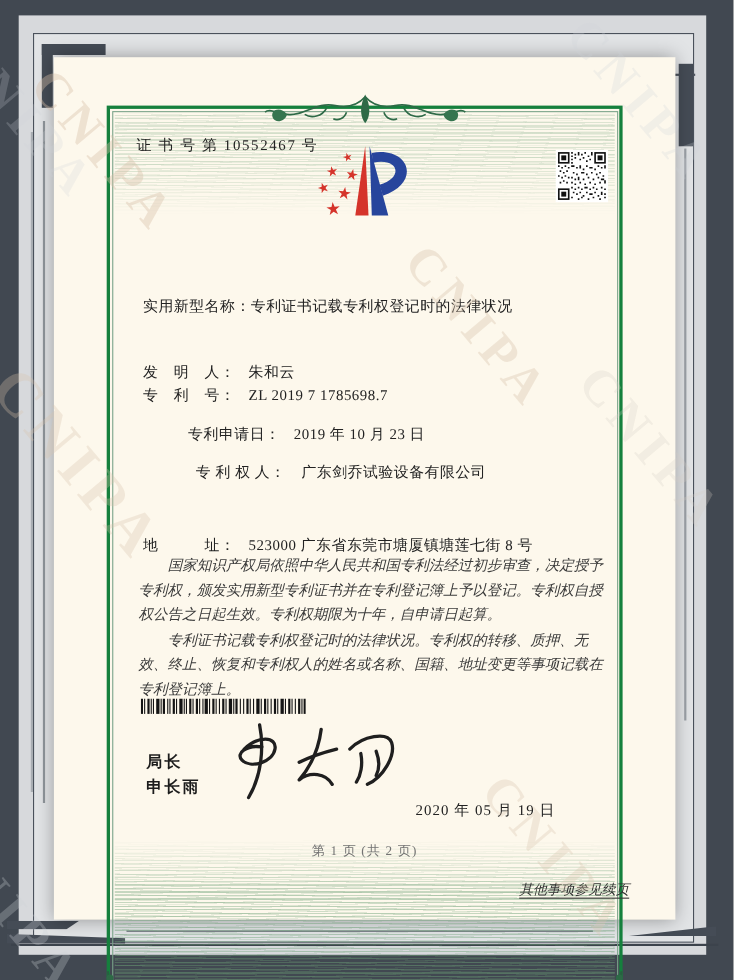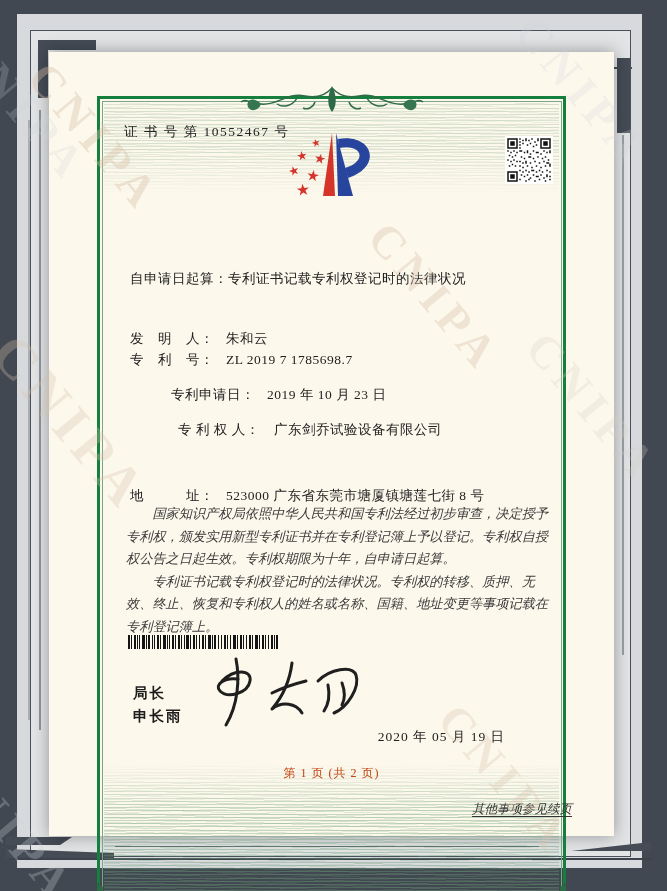--- a/index.html
+++ b/index.html
@@ -85,21 +85,21 @@
 
   .barcode { position:absolute; left:28px; top:536px; }
 
   .signer { position:absolute; left:33px; top:583px; font-size:14.5px; font-weight:600;
             letter-spacing:2px; color:#1c1c1c; line-height:23px; }
   .signature { position:absolute; left:100px; top:552px; }
 
   .issue-date { position:absolute; right:58px; top:629px; font-size:13.5px; letter-spacing:1px; color:#222; }
 
   .page-indicator { position:absolute; left:0; right:0; top:666px; text-align:center;
-                    font-size:12px; letter-spacing:1px; color:#c2410c; }
+                    font-size:12px; letter-spacing:1px; color:#737373; }
 
   .footer-note { position:absolute; left:48px; width:475px; top:749px; text-align:right;
                  font-size:12.5px; color:#333; font-style:italic; }
   .footer-note span { text-decoration:underline; text-underline-offset:3px; }
 </style>
 </head>
 <body>
 
 <div class="scene">
 
@@ -215,21 +215,21 @@
                 M1 18h1v1h-1z M3 17h1v1h-1z M5 18h1v1h-1z M8 18h1v1h-1z M10 19h1v1h-1z M13 18h1v1h-1z M16 19h1v1h-1z M19 18h1v1h-1z M22 19h1v1h-1z M25 18h1v1h-1z M28 17h1v2h-1z
                 M8 21h1v1h-1z M10 22h1v1h-1z M12 21h1v1h-1z M14 22h1v1h-1z M16 21h2v1h-2z M19 22h1v1h-1z M21 21h1v1h-1z M23 22h1v1h-1z M26 21h1v1h-1z M28 22h1v1h-1z
                 M9 24h1v1h-1z M11 25h1v1h-1z M13 24h1v1h-1z M15 26h1v1h-1z M17 24h1v1h-1z M19 25h2v1h-2z M22 24h1v1h-1z M24 26h1v1h-1z M26 24h1v2h-1z M28 25h1v1h-1z
                 M8 27h1v1h-1z M12 28h1v1h-1z M14 27h1v1h-1z M18 28h1v1h-1z M21 27h1v1h-1z M25 28h1v1h-1z M28 27h1v1h-1z"></path>
         </g>
       </svg>
 
 
       <div class="fields">
         <div class="frow f1">
-          <span class="lab">自申请日起算：</span><span>专利证书记载专利权登记时的法律状况</span>
+          <span class="lab">实用新型名称：</span><span>专利证书记载专利权登记时的法律状况</span>
         </div>
         <div class="frow f2">
           <span class="lab">发　明　人：</span><span>朱和云</span>
         </div>
         <div class="frow f3">
           <span class="lab">专　利　号：</span><span>ZL 2019 7 1785698.7</span>
         </div>
         <div class="frow f4">
           <span class="lab">专利申请日：</span><span>2019 年 10 月 23 日</span>
         </div>

